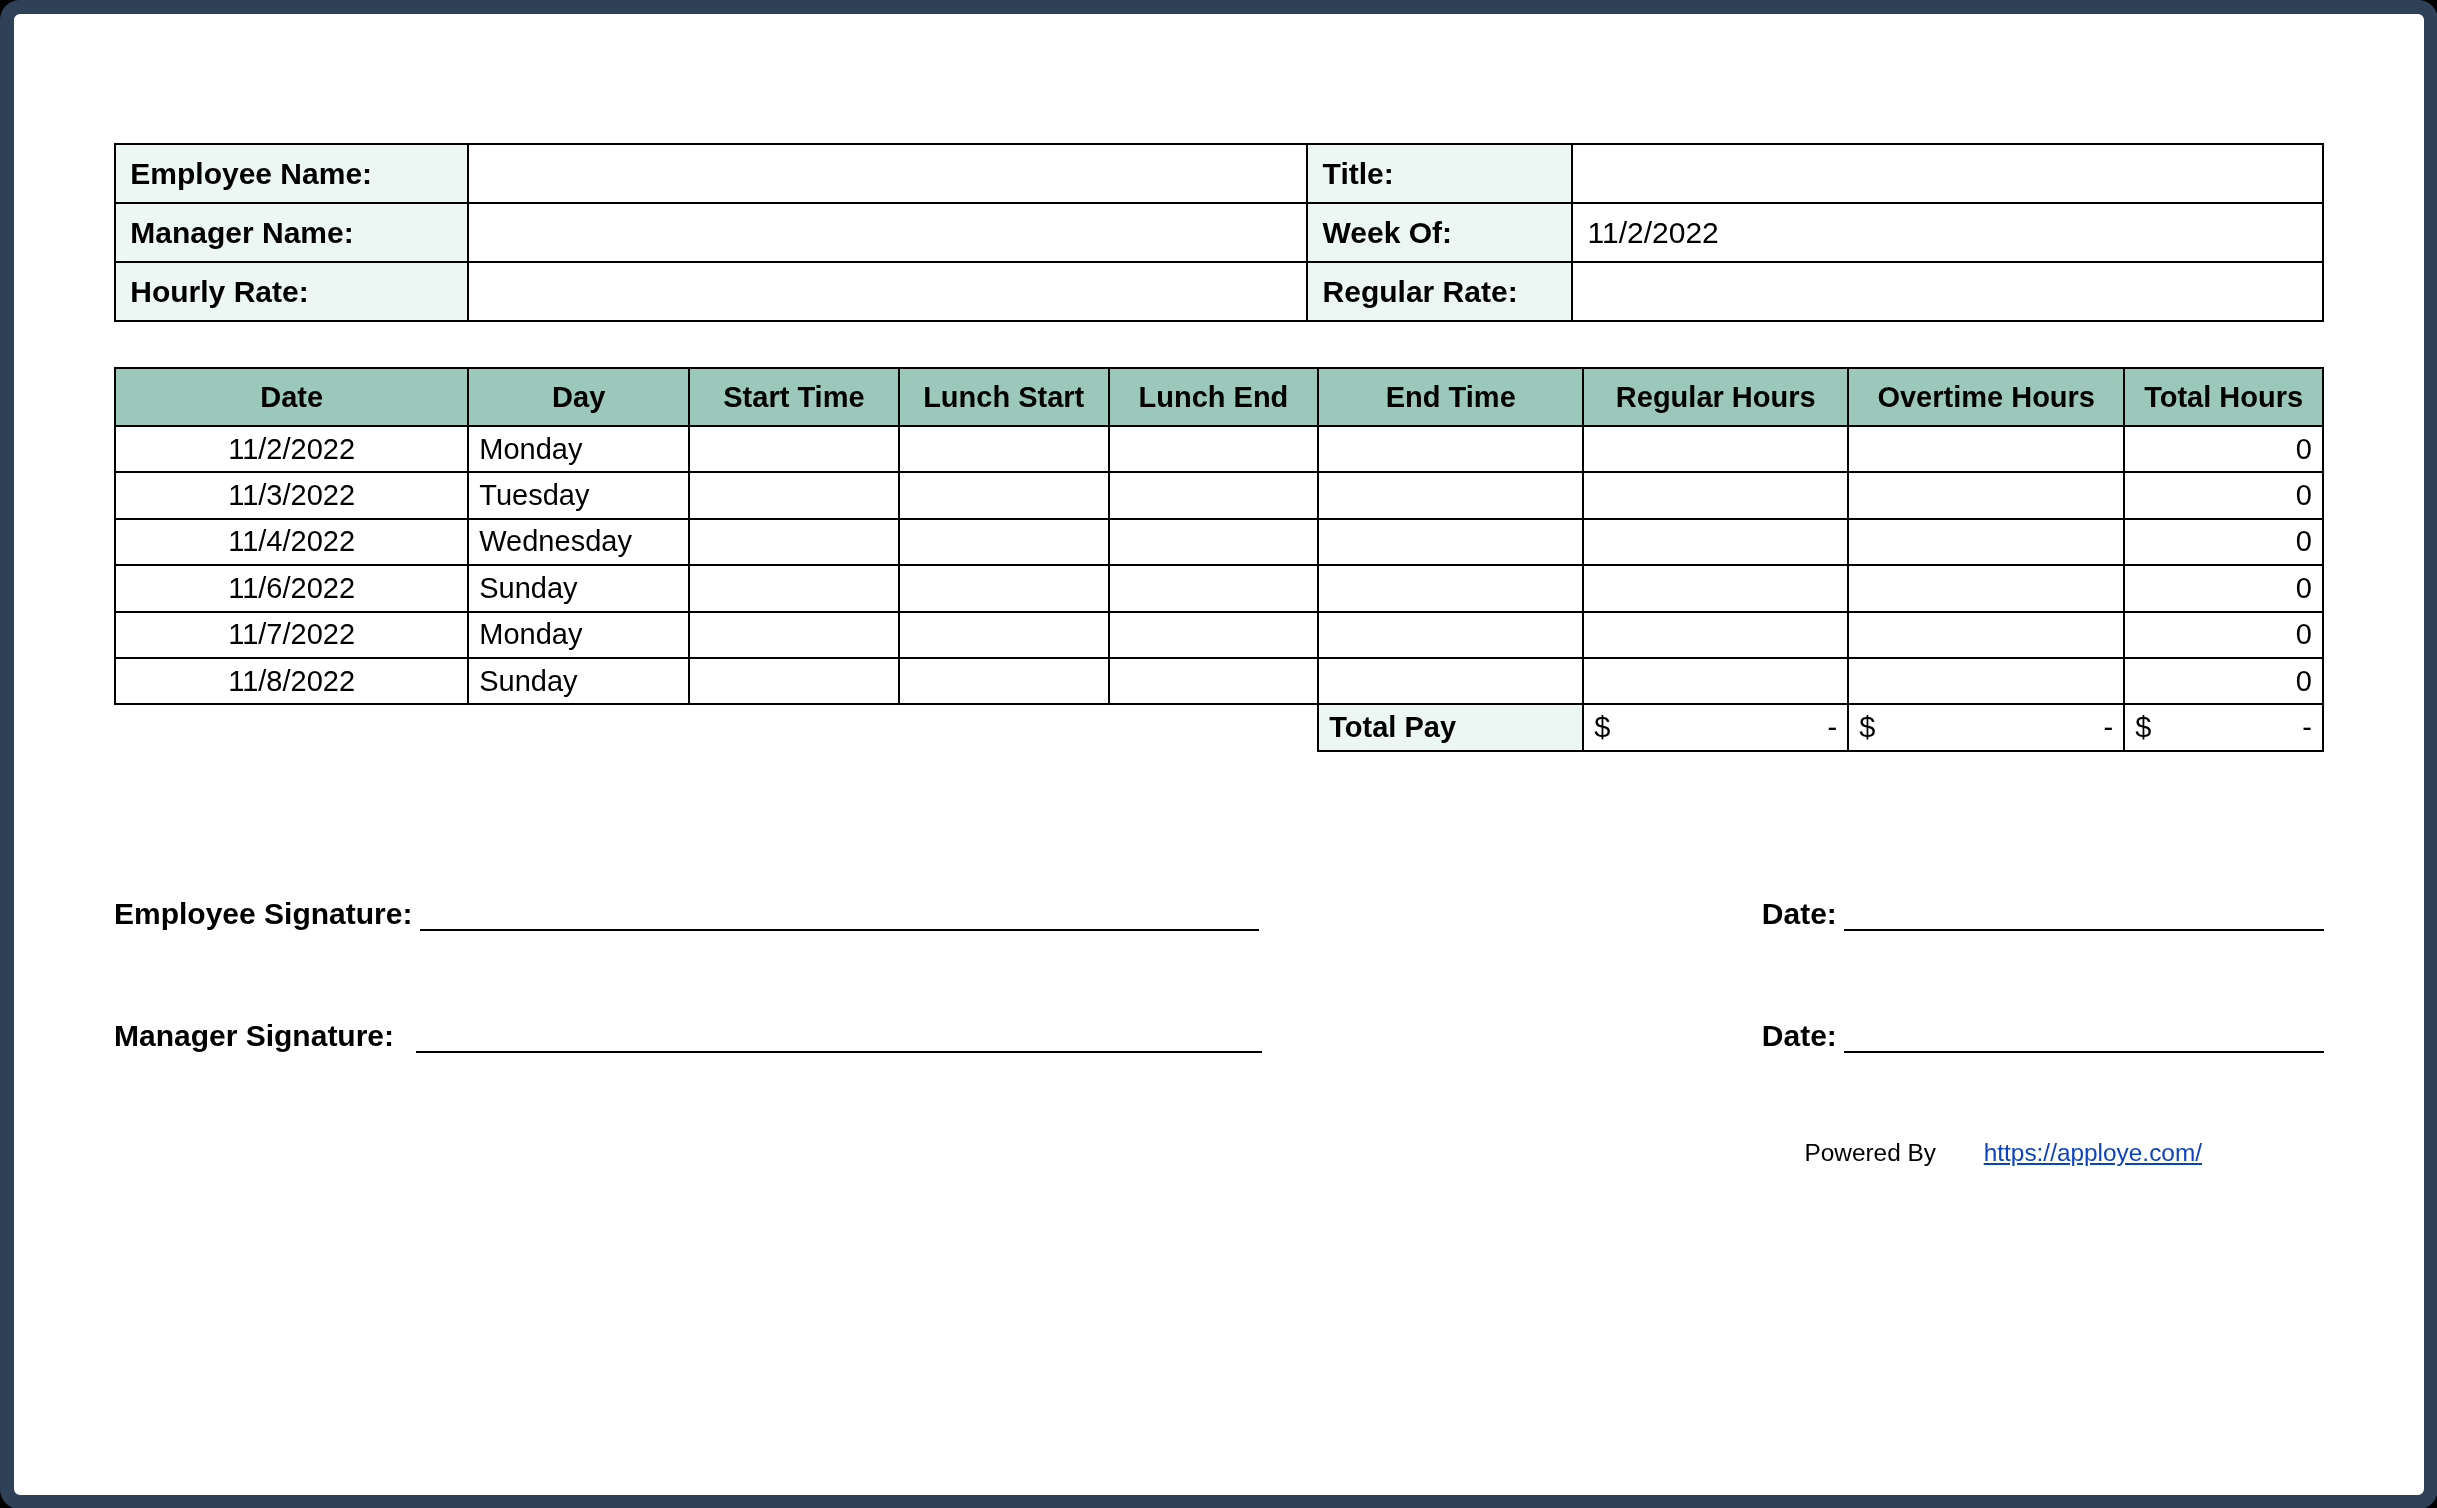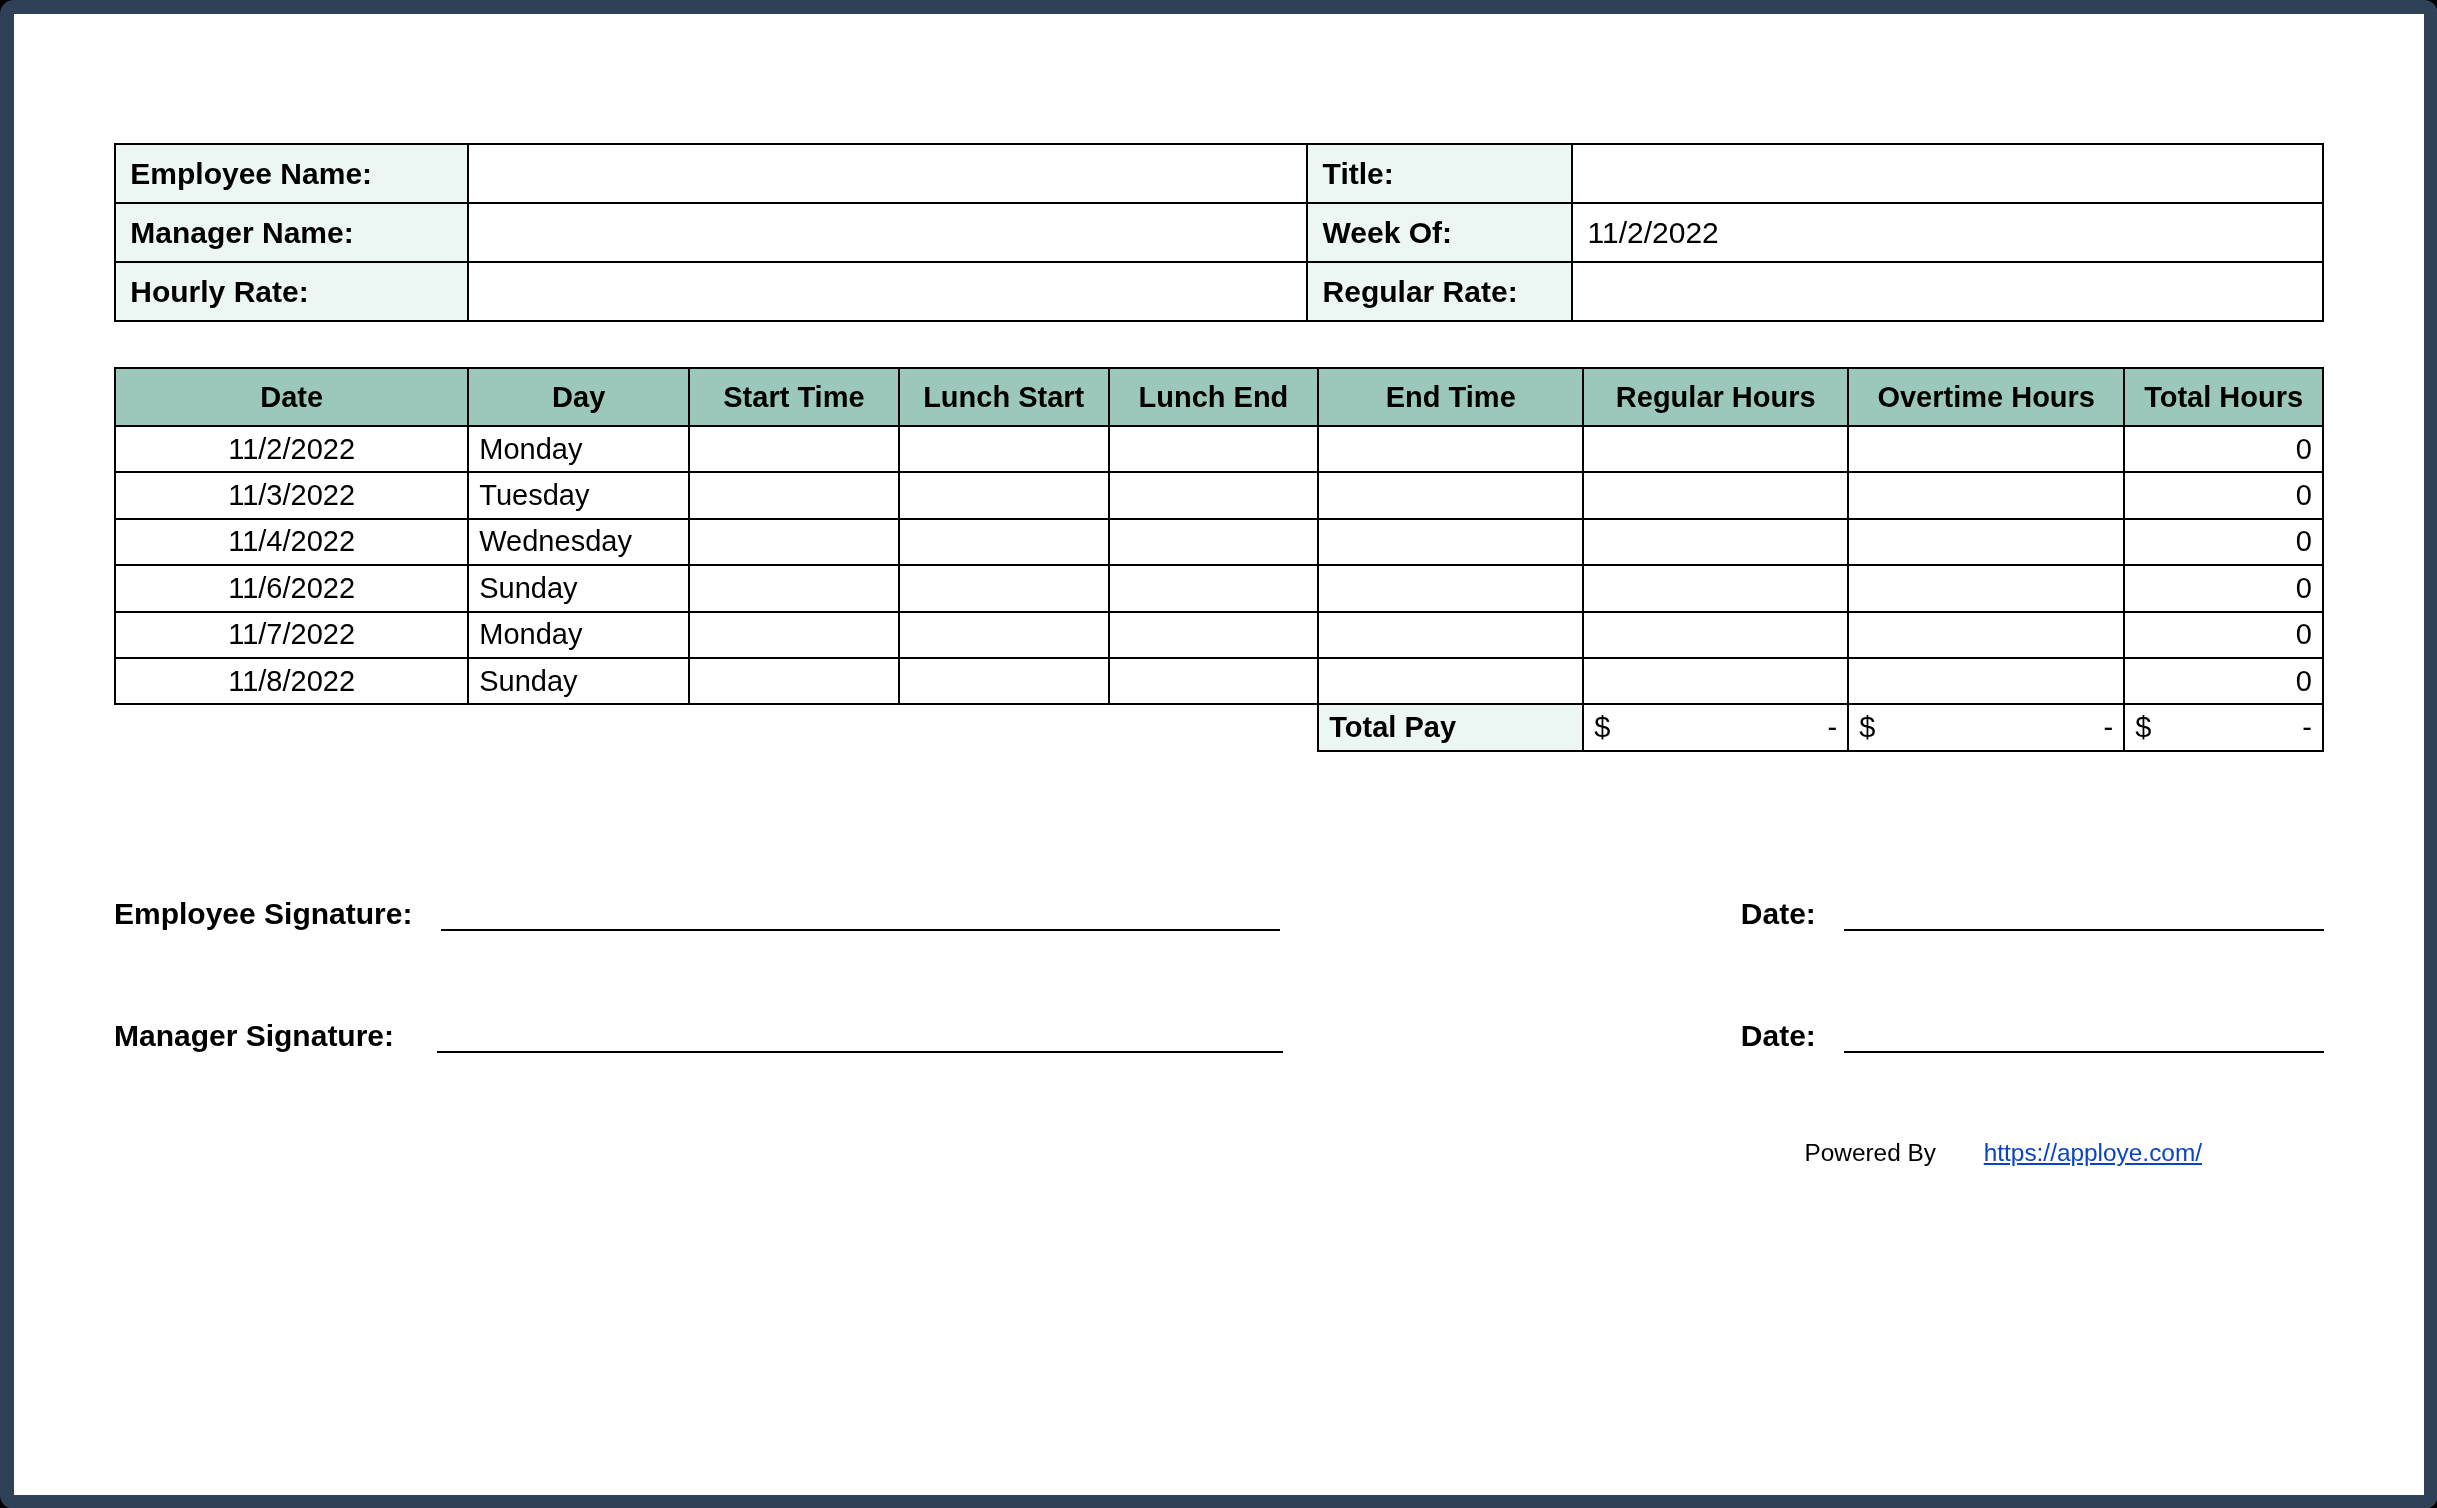--- a/index.html
+++ b/index.html
@@ -7,21 +7,21 @@
     padding: 0;
     background: #000;
     font-family: Arial, Helvetica, sans-serif;
   }
   .frame {
     width: 2438px;
     height: 1509px;
     background: #fff;
     box-sizing: border-box;
     border: 14.3px solid #2f4157;
-    border-radius: 14px;
+    border-radius: 20px;
     padding: 72px 100px 43px 100px;
     position: relative;
   }
   .content { width: 100%; }
   
   table.info {
     width: 100%;
     border-collapse: collapse;
     margin-top: 57px;
   }
@@ -66,21 +66,20 @@
   tr.footer td.fval     { text-align: right; }
   .paycell { display: flex; justify-content: space-between; width: 100%; }
   
   .sigs { margin-top: 143px; }
   .sigrow {
     display: flex;
     align-items: flex-end;
     font-size: 30px;
     font-weight: bold;
     margin-bottom: 86px;
-    gap: 21px;
   }
   .sigline {
     border-bottom: 2.2px solid #000;
     height: 34px;
   }
   
   .powered {
     font-size: 24.4px;
     text-align: right;
     padding-right: 122px;

